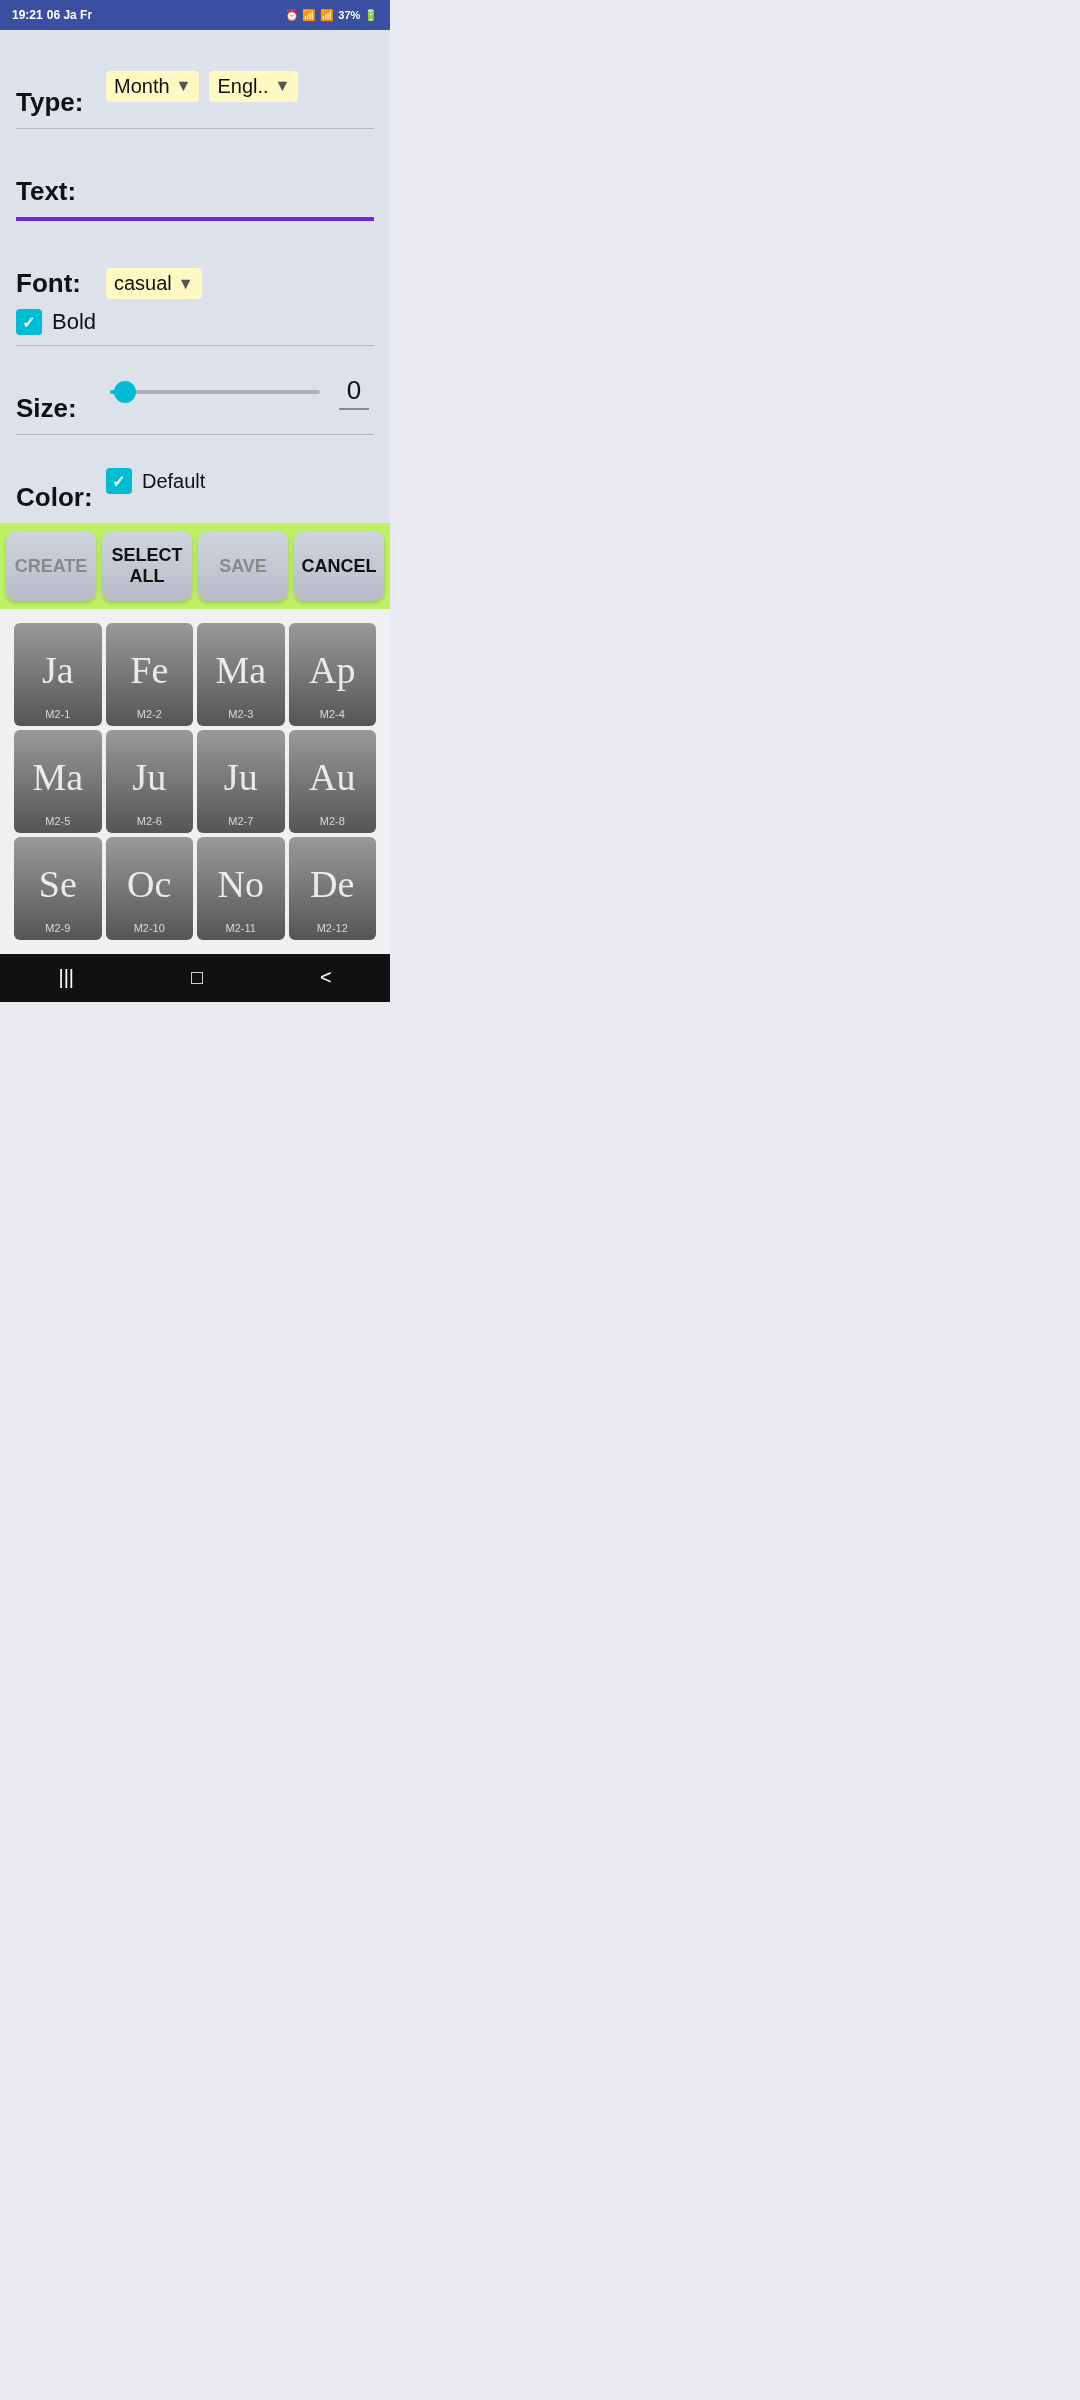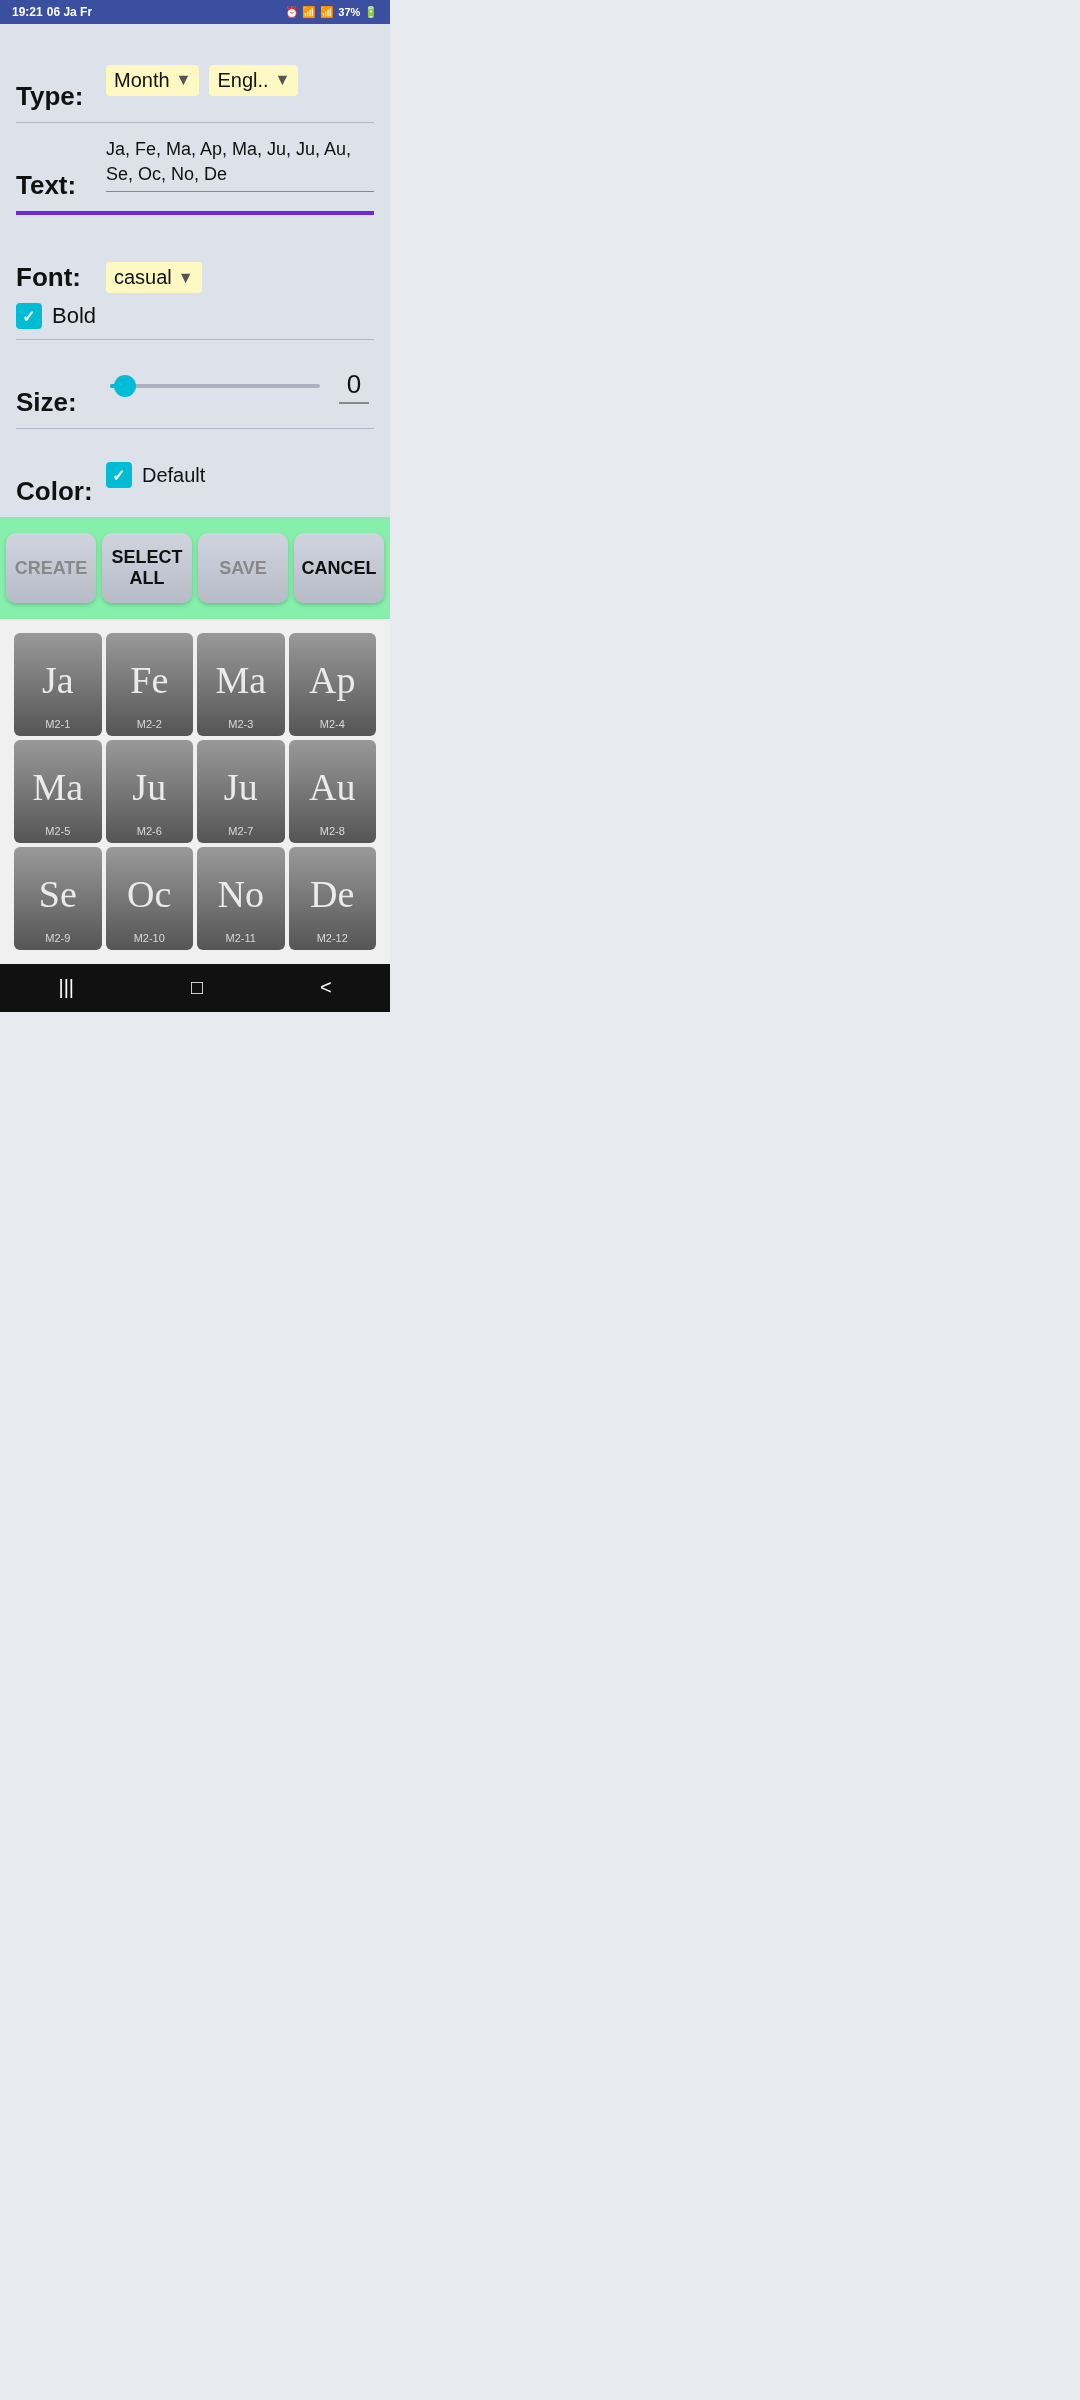--- a/index.html
+++ b/index.html
@@ -17,21 +17,21 @@
     }
 
     
     .status-bar {
       background: #3a4fa0;
       color: white;
       display: flex;
       justify-content: space-between;
       align-items: center;
       padding: 6px 12px;
-      height: 24px;
+      height: 30px;
       font-size: 12px;
       font-weight: 600;
     }
     .status-left { display: flex; gap: 4px; align-items: center; }
     .status-right { display: flex; gap: 4px; align-items: center; font-size: 11px; }
 
     
     .main-content {
       background: #dde1ea;
       flex: 1;
@@ -204,22 +204,22 @@
       cursor: pointer;
     }
     .color-default-label {
       font-size: 20px;
       color: #111;
     }
 
     
     .action-buttons {
       display: flex;
-      background: #86efac;
-      padding: 16px 6px;
+      background: #bef264;
+      padding: 8px 6px;
       gap: 6px;
     }
     .action-btn {
       flex: 1;
       padding: 14px 4px;
       border-radius: 10px;
       border: none;
       cursor: pointer;
       font-size: 18px;
       font-weight: 700;
@@ -311,21 +311,20 @@
     </button>
     <button class="dropdown-btn">
       <span>Engl..</span>
       <span class="dropdown-arrow">▼</span>
     </button>
   </div>
 
   <div class="text-row">
     <div class="text-row-inner">
       <span class="field-label">Text:</span>
-      <span class="text-value">Ja, Fe, Ma, Ap, Ma, Ju, Ju, Au, Se, Oc, No, De</span>
     </div>
   </div>
 
   <div class="font-row">
     <div class="font-row-inner">
       <span class="field-label">Font:</span>
       <button class="dropdown-btn">
         <span>casual</span>
         <span class="dropdown-arrow">▼</span>
       </button>

